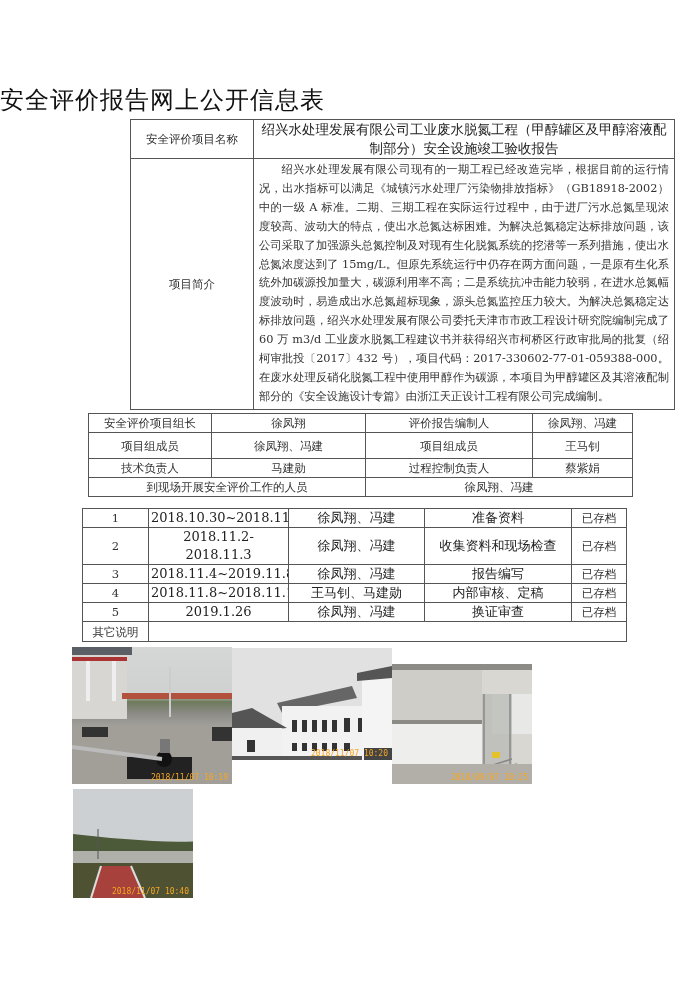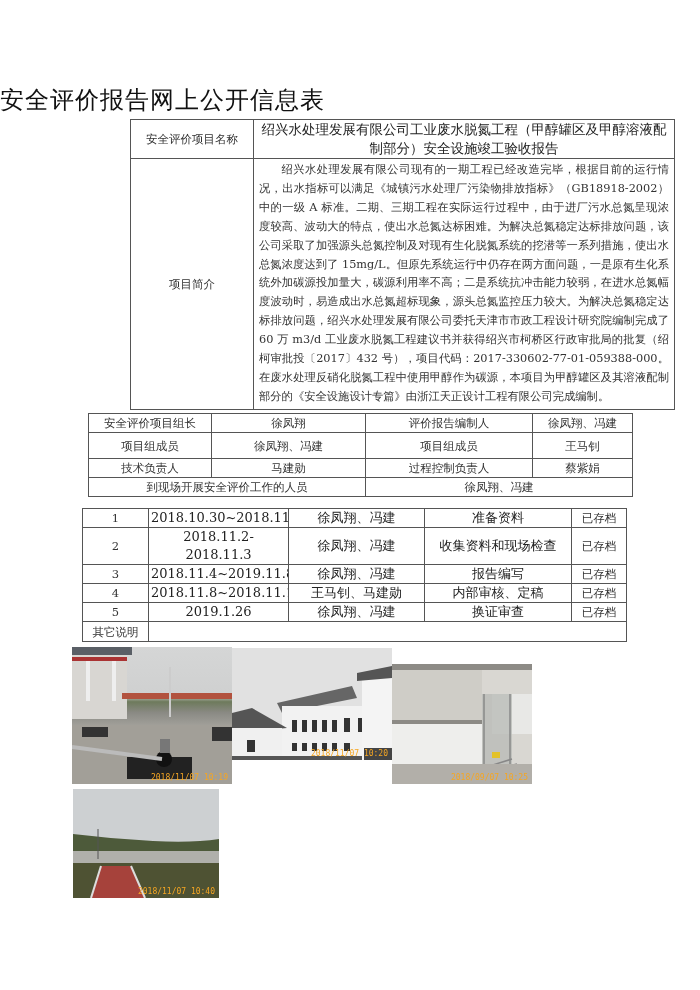--- a/index.html
+++ b/index.html
@@ -198,21 +198,21 @@
         <line x1="118" y1="30" x2="118" y2="100"></line>
       <line x1="40" y1="120" x2="120" y2="95"></line>
         <line x1="50" y1="120" x2="125" y2="100"></line>
     </g>
     <rect x="100" y="88" width="8" height="6" fill="#e3c22b"></rect>
     <rect x="0" y="100" width="140" height="20" fill="#b2afa9"></rect>
   </svg>
   <span class="ts">2018/09/07 10:25</span>
 </div>
 
-<div class="photo" style="left:73px;top:789px;width:146px;height:109px;background:#cfd1d2;">
+<div class="photo" style="left:73px;top:789px;width:120px;height:109px;background:#cfd1d2;">
   <svg width="146" height="109" viewBox="0 0 146 109">
     <rect x="0" y="0" width="146" height="55" fill="#cdd0d2"></rect>
     <path d="M0 45 Q40 50 80 52 T146 50 L146 62 L0 62 Z" fill="#4d5a3a"></path>
     <rect x="0" y="62" width="146" height="12" fill="#b0b0ab"></rect>
     <rect x="0" y="74" width="146" height="35" fill="#4e5233"></rect>
     <polygon points="18,109 28,77 58,77 72,109" fill="#a6423b"></polygon>
     <line x1="18" y1="109" x2="28" y2="77" stroke="#ddd" stroke-width="2"></line>
     <line x1="72" y1="109" x2="58" y2="77" stroke="#ddd" stroke-width="2"></line>
     <line x1="25" y1="40" x2="25" y2="70" stroke="#555" stroke-width="1"></line>
   </svg>

